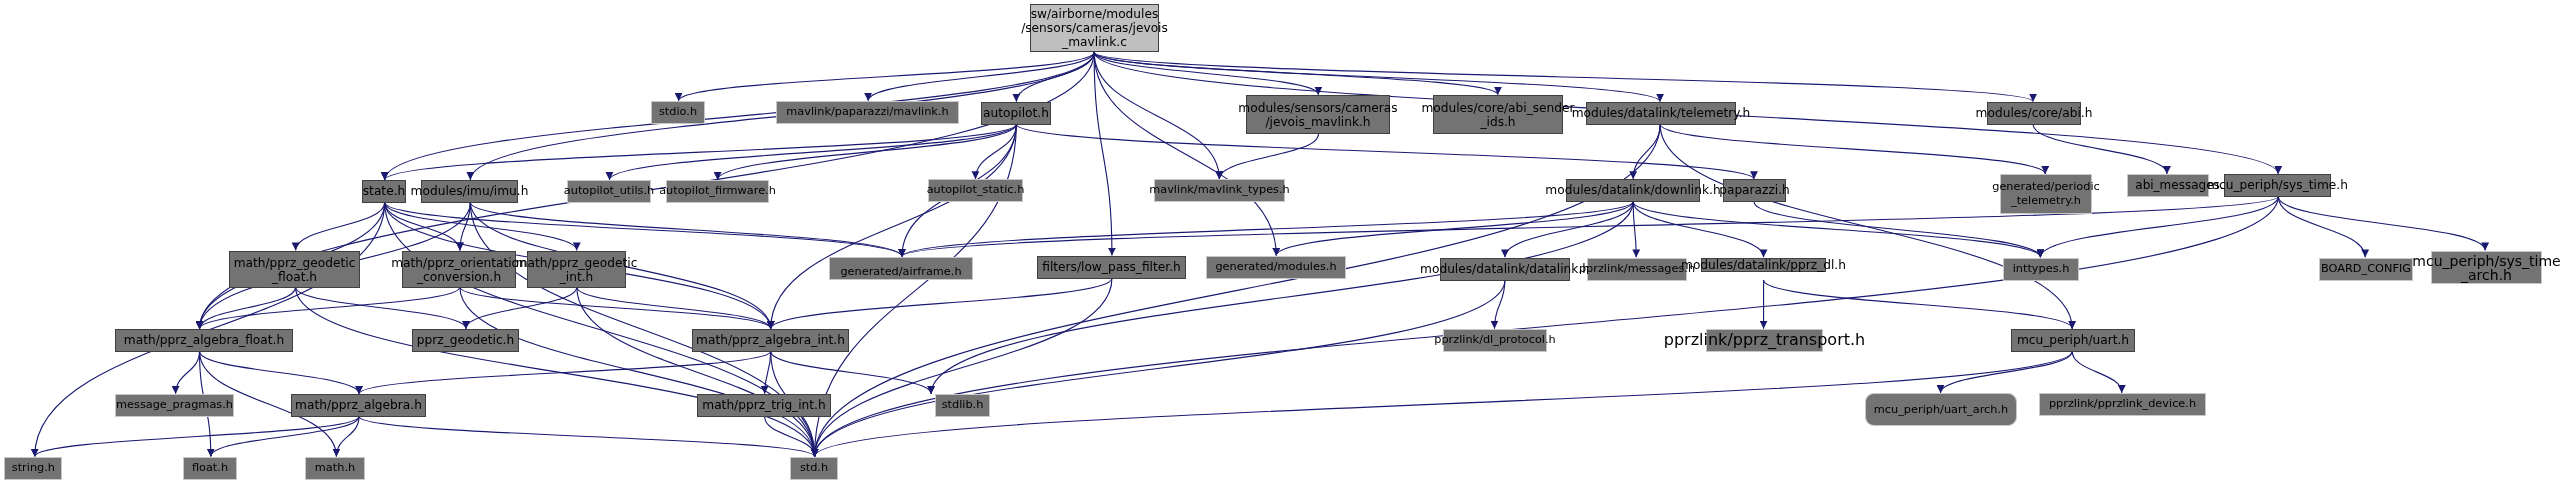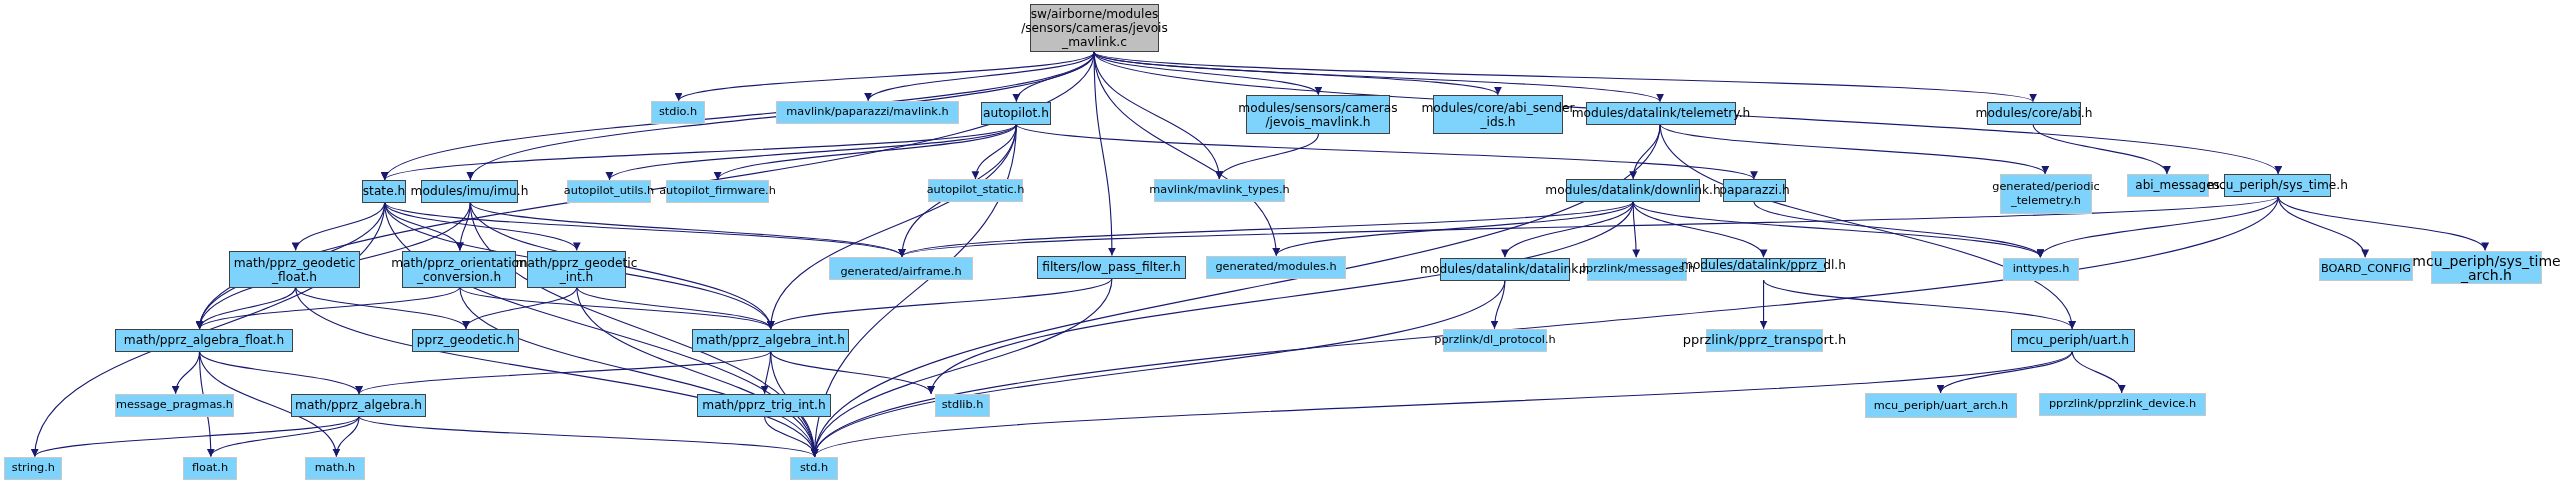--- a/index.html
+++ b/index.html
@@ -1,19 +1,19 @@
 <!DOCTYPE html>
 <html style="font-size:14px"><head>
 <meta charset="utf-8">
 <style>
   html, body { margin:0; padding:0; background:#ffffff; }
   body { width:2576px; height:486px; position:relative; overflow:hidden;
          font-family:"DejaVu Sans", sans-serif; }
   #graph { position:absolute; left:0; top:0; width:2576px; height:486px; }
-  .node { position:absolute; box-sizing:border-box; background:#7dd3fc;
+  .node { position:absolute; box-sizing:border-box; background:#737373;
           font-size:12.2px; line-height:14px; color:#000; text-align:center;
           display:flex; align-items:center; justify-content:center;
           white-space:pre; padding:0 3.5px; }
   .node.doc { border:1.7px solid #404040; }
   .node.ext { border:1.7px solid #c8c8c8; }
   .node.root { background:#bfbfbf; border:1.7px solid #404040; }
 </style>
 </head>
 <body>
 
@@ -150,26 +150,26 @@
   <div class="node ext" style="left: 1587px; top: 258px; width: 100px; height: 22.6px; font-size: 11.3px;"><span>pprzlink/messages.h</span></div>
   <div class="node doc" style="left: 1701px; top: 258px; width: 125px; height: 14px;"><span>modules/datalink/pprz_dl.h</span></div>
   <div class="node ext" style="left: 2003px; top: 258px; width: 76px; height: 22.6px; font-size: 11.3px;"><span>inttypes.h</span></div>
   <div class="node ext" style="left: 2319px; top: 258px; width: 94px; height: 22.6px; font-size: 11.3px;"><span>BOARD_CONFIG</span></div>
   <div class="node ext" style="left: 2431px; top: 251px; width: 111px; height: 33px; font-size: 14px;"><span>mcu_periph/sys_time
 _arch.h</span></div>
   <div class="node doc" style="left: 115px; top: 329px; width: 178px; height: 22.6px;"><span>math/pprz_algebra_float.h</span></div>
   <div class="node doc" style="left: 412px; top: 329px; width: 107px; height: 22.6px;"><span>pprz_geodetic.h</span></div>
   <div class="node doc" style="left: 692px; top: 329px; width: 157px; height: 22.6px;"><span>math/pprz_algebra_int.h</span></div>
   <div class="node ext" style="left: 1443px; top: 329px; width: 104px; height: 22.6px; font-size: 11.3px;"><span>pprzlink/dl_protocol.h</span></div>
-  <div class="node ext" style="left: 1706px; top: 329px; width: 117px; height: 22.6px; font-size: 13px;"><span>pprzlink/pprz_transport.h</span></div>
+  <div class="node ext" style="left: 1706px; top: 329px; width: 117px; height: 22.6px; font-size: 16px;"><span>pprzlink/pprz_transport.h</span></div>
   <div class="node doc" style="left: 2011px; top: 329px; width: 124px; height: 22.6px;"><span>mcu_periph/uart.h</span></div>
   <div class="node ext" style="left: 115px; top: 394px; width: 119px; height: 22.6px; font-size: 11.3px;"><span>message_pragmas.h</span></div>
   <div class="node doc" style="left: 291px; top: 394px; width: 135px; height: 22.6px;"><span>math/pprz_algebra.h</span></div>
   <div class="node doc" style="left: 697px; top: 394px; width: 134px; height: 22.6px;"><span>math/pprz_trig_int.h</span></div>
   <div class="node ext" style="left: 903px; top: 394px; width: 55px; height: 22.6px; font-size: 11.3px; margin-left: 32px;"><span>stdlib.h</span></div>
-  <div class="node ext" style="left: 1865px; top: 393px; width: 152px; height: 25px; font-size: 11.3px;"><span>mcu_periph/uart_arch.h</span></div>
+  <div class="node ext" style="left: 1865px; top: 393px; width: 152px; height: 33px; font-size: 11.3px; border-radius: 9px;"><span>mcu_periph/uart_arch.h</span></div>
   <div class="node ext" style="left: 2039px; top: 393px; width: 167px; height: 22.6px; font-size: 11.3px;"><span>pprzlink/pprzlink_device.h</span></div>
   <div class="node ext" style="left: 4.4px; top: 457px; width: 58px; height: 22.6px; font-size: 11.3px;"><span>string.h</span></div>
   <div class="node ext" style="left: 183px; top: 457px; width: 54px; height: 22.6px; font-size: 11.3px;"><span>float.h</span></div>
   <div class="node ext" style="left: 305px; top: 457px; width: 60px; height: 22.6px; font-size: 11.3px;"><span>math.h</span></div>
   <div class="node ext" style="left: 790px; top: 457px; width: 48px; height: 22.6px; font-size: 11.3px;"><span>std.h</span></div>
 </div>
 
 
 </body></html>

